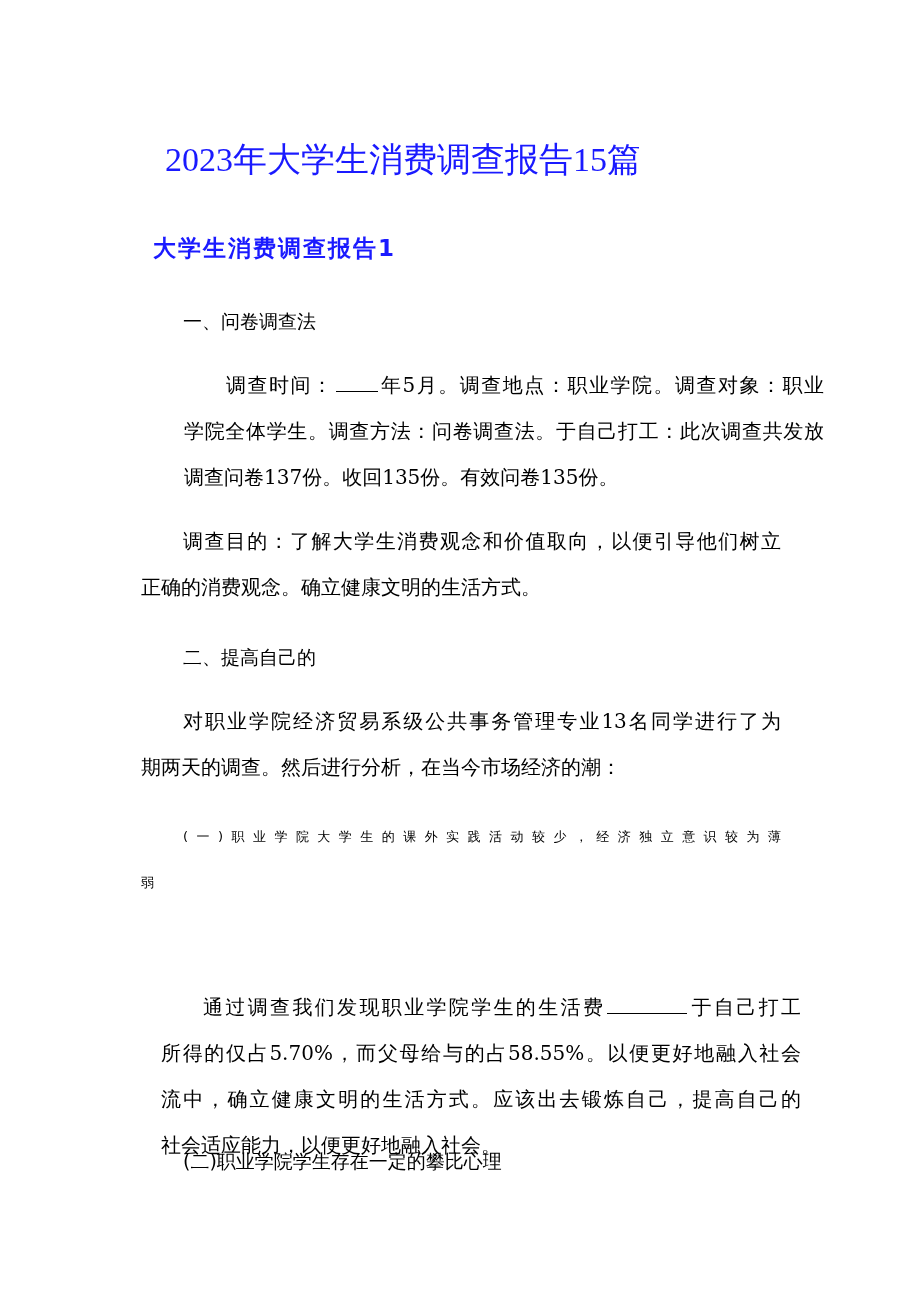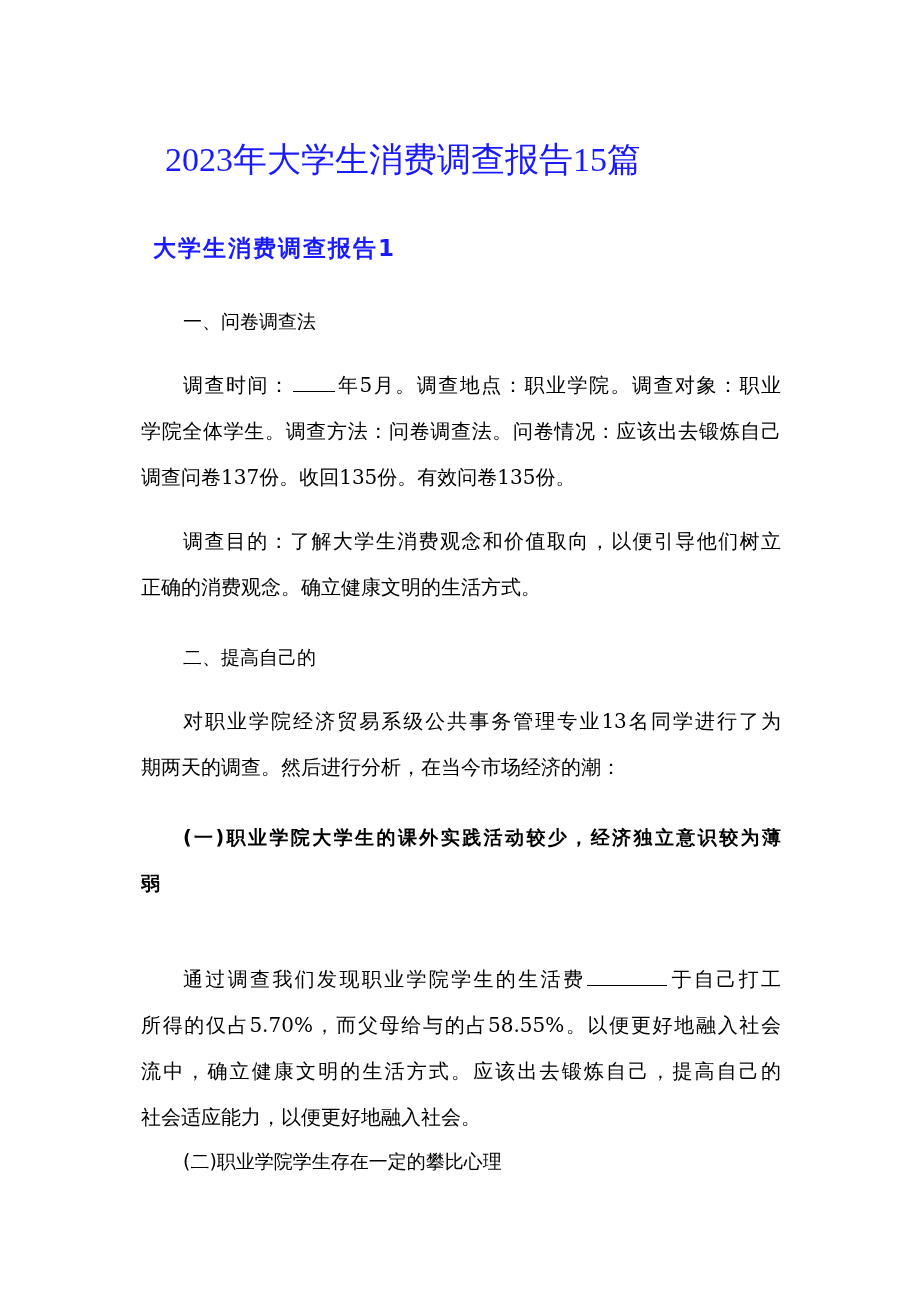--- a/index.html
+++ b/index.html
@@ -67,23 +67,23 @@
       text-align-last: left;
     }
     .indent {
       padding-left: 42px;
     }
     .sub-heading {
       font-family: "DejaVu Sans", "Liberation Sans", sans-serif;
       font-size: 19px;
     }
     .bold-heading {
-      font-weight: bold;
+      font-weight: normal;
       font-family: "DejaVu Sans", "Liberation Sans", sans-serif;
-      font-size: 19px;
+      font-size: 13px;
     }
     .blank {
       display: inline-block;
       border-bottom: 1px solid #000;
       vertical-align: baseline;
       height: 1px;
       margin: 0 2px;
     }
   </style>
 </head>
@@ -92,23 +92,23 @@
 <div class="page">
 
   <div class="doc-title">2023年大学生消费调查报告15篇</div>
 
   <div class="section-heading">大学生消费调查报告1</div>
 
   <div class="block" style="top: 298px;">
     <span class="line last indent sub-heading">一、问卷调查法</span>
   </div>
 
-  <div class="block" style="top: 362px;">
+  <div class="block" style="top: 362px; margin-left: 43px;">
     <span class="line indent"><span>调查时间：</span><span class="blank" style="width:42px;"></span><span>年5月。调查地点：职业学院。调查对象：职业</span></span>
-    <span class="line">学院全体学生。调查方法：问卷调查法。问卷情况：应该出去锻炼自己</span>
+    <span class="line">学院全体学生。调查方法：问卷调查法。于自己打工：此次调查共发放</span>
     <span class="line last">调查问卷137份。收回135份。有效问卷135份。</span>
   </div>
 
   <div class="block" style="top: 518px;">
     <span class="line indent">调查目的：了解大学生消费观念和价值取向，以便引导他们树立</span>
     <span class="line last">正确的消费观念。确立健康文明的生活方式。</span>
   </div>
 
   <div class="block" style="top: 634px;">
     <span class="line last indent sub-heading">二、提高自己的</span>
@@ -117,21 +117,21 @@
   <div class="block" style="top: 698px;">
     <span class="line indent">对职业学院经济贸易系级公共事务管理专业13名同学进行了为</span>
     <span class="line last">期两天的调查。然后进行分析，在当今市场经济的潮：</span>
   </div>
 
   <div class="block" style="top: 814px;">
     <span class="line indent bold-heading">(一)职业学院大学生的课外实践活动较少，经济独立意识较为薄</span>
     <span class="line last bold-heading">弱</span>
   </div>
 
-  <div class="block" style="top: 956px;">
+  <div class="block" style="top: 984px; margin-left: 20px;">
     <span class="line indent"><span>通过调查我们发现职业学院学生的生活费</span><span class="blank" style="width:80px;"></span><span>于自己打工</span></span>
     <span class="line">所得的仅占5.70%，而父母给与的占58.55%。以便更好地融入社会</span>
     <span class="line">流中，确立健康文明的生活方式。应该出去锻炼自己，提高自己的</span>
     <span class="line last">社会适应能力，以便更好地融入社会。</span>
   </div>
 
   <div class="block" style="top: 1138px;">
     <span class="line last indent sub-heading">(二)职业学院学生存在一定的攀比心理</span>
   </div>
 

